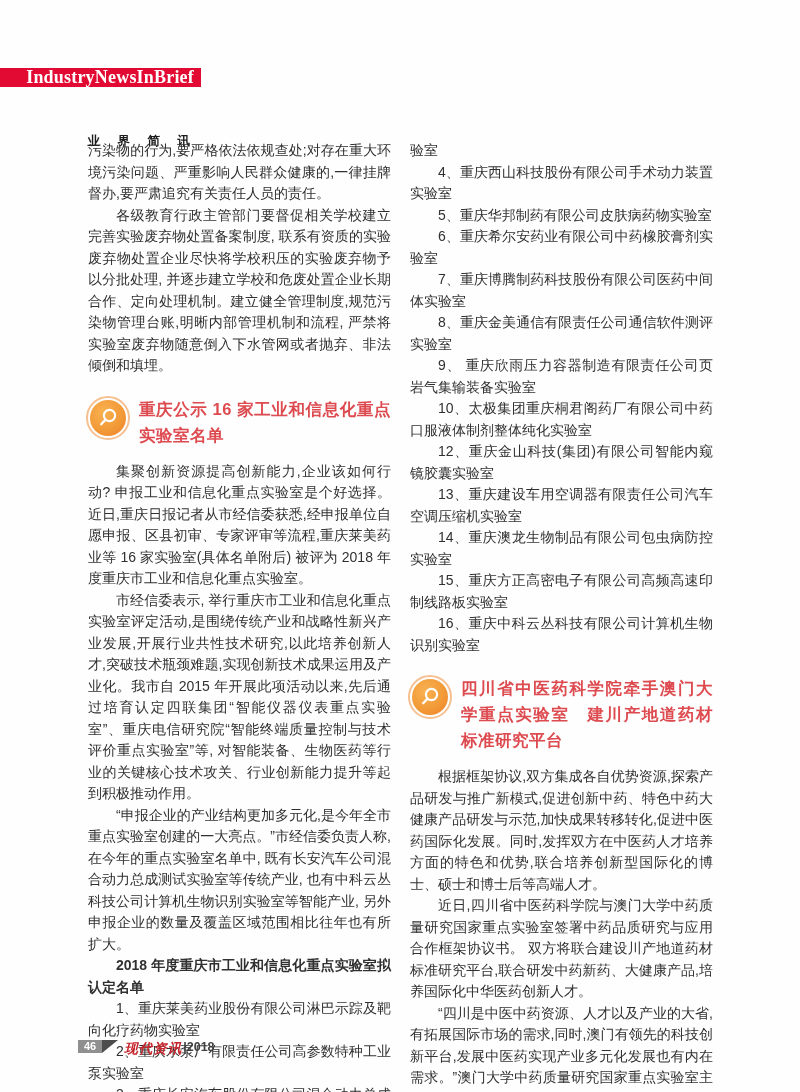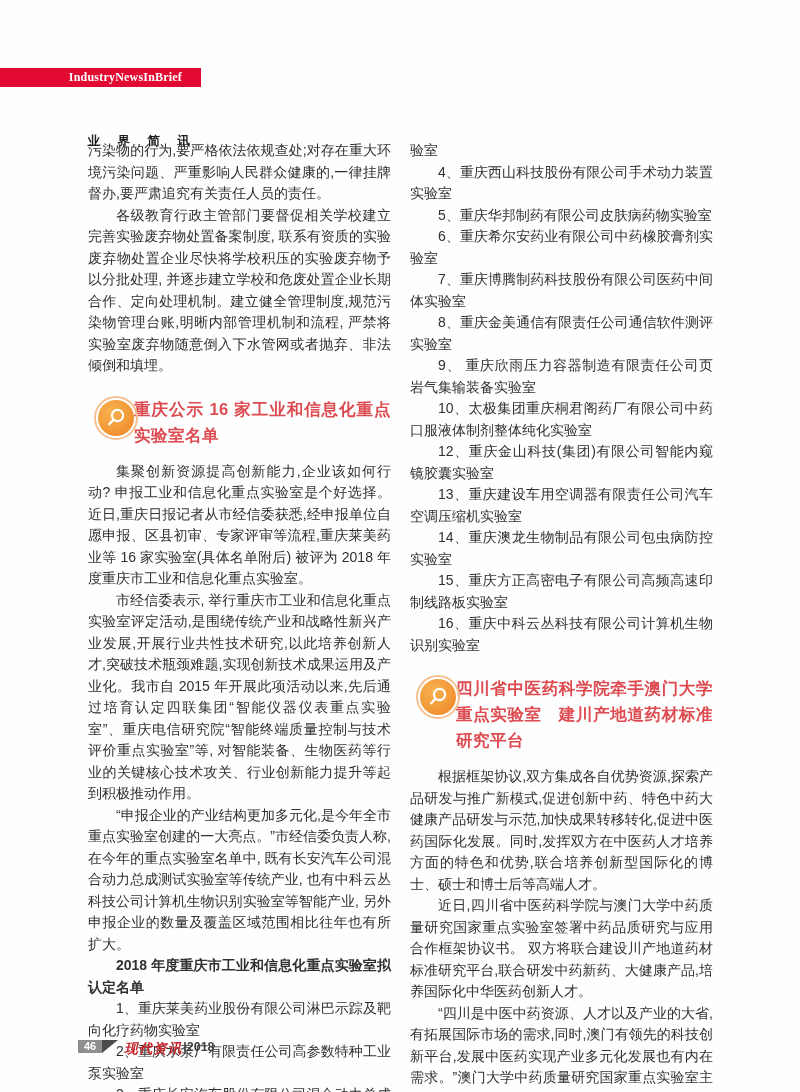--- a/index.html
+++ b/index.html
@@ -9,41 +9,41 @@
     font-family:"Liberation Sans","DejaVu Sans",sans-serif;
     color:#2f2f2f;
   }
   
   .hdr-bar {
     position:absolute; left:0; top:68px; width:201px; height:19px;
     background:#e20a32; display:flex; align-items:center; justify-content:flex-end;
   }
   .hdr-bar .en {
     color:#ffffff; font-family:"Liberation Serif","DejaVu Serif",serif;
-    font-weight:bold; font-size:12px; padding-right:19px; letter-spacing:.2px;
+    font-weight:bold; font-size:18px; padding-right:7px; letter-spacing:.2px;
   }
   .hdr-zh {
     position:absolute; left:0; top:89px; width:197px; text-align:right;
     font-size:12.5px; font-weight:bold; color:#1c1c1c; letter-spacing:7px;margin-top:44px;
   }
   
   .col {
     position:absolute; top:140px; width:303px;
   }
   .col-left  { left:88px;  }
   .col-right { left:410px; }
   .col p {
     margin:0; font-size:14px; line-height:21.5px; text-align:justify;
     color:#303030; letter-spacing:0;
   }
   .indent { text-indent:2em; }
   .bold { font-weight:bold; color:#1f1f1f; }
   
   .art-head {
-    display:flex; margin:19px 0 13px 10px; align-items:flex-start;
+    display:flex; gap:13px; margin:19px 0 13px 2px; align-items:flex-start;
   }
   .mag-icon {
     flex:0 0 36px; width:36px; height:36px; margin-top:4px; border-radius:50%;
     background:radial-gradient(circle at 38% 34%, #f9b251 0%, #f29a38 55%, #ee7f27 100%);
     outline:2px solid #f6c091; outline-offset:2px; position:relative;
   }
   .mag-icon svg { position:absolute; left:7px; top:7px; }
   .art-head h2 {
     margin:0; font-size:16.5px; line-height:26px; font-weight:bold;
     color:#dd4a4f; letter-spacing:.5px; text-align:justify;

